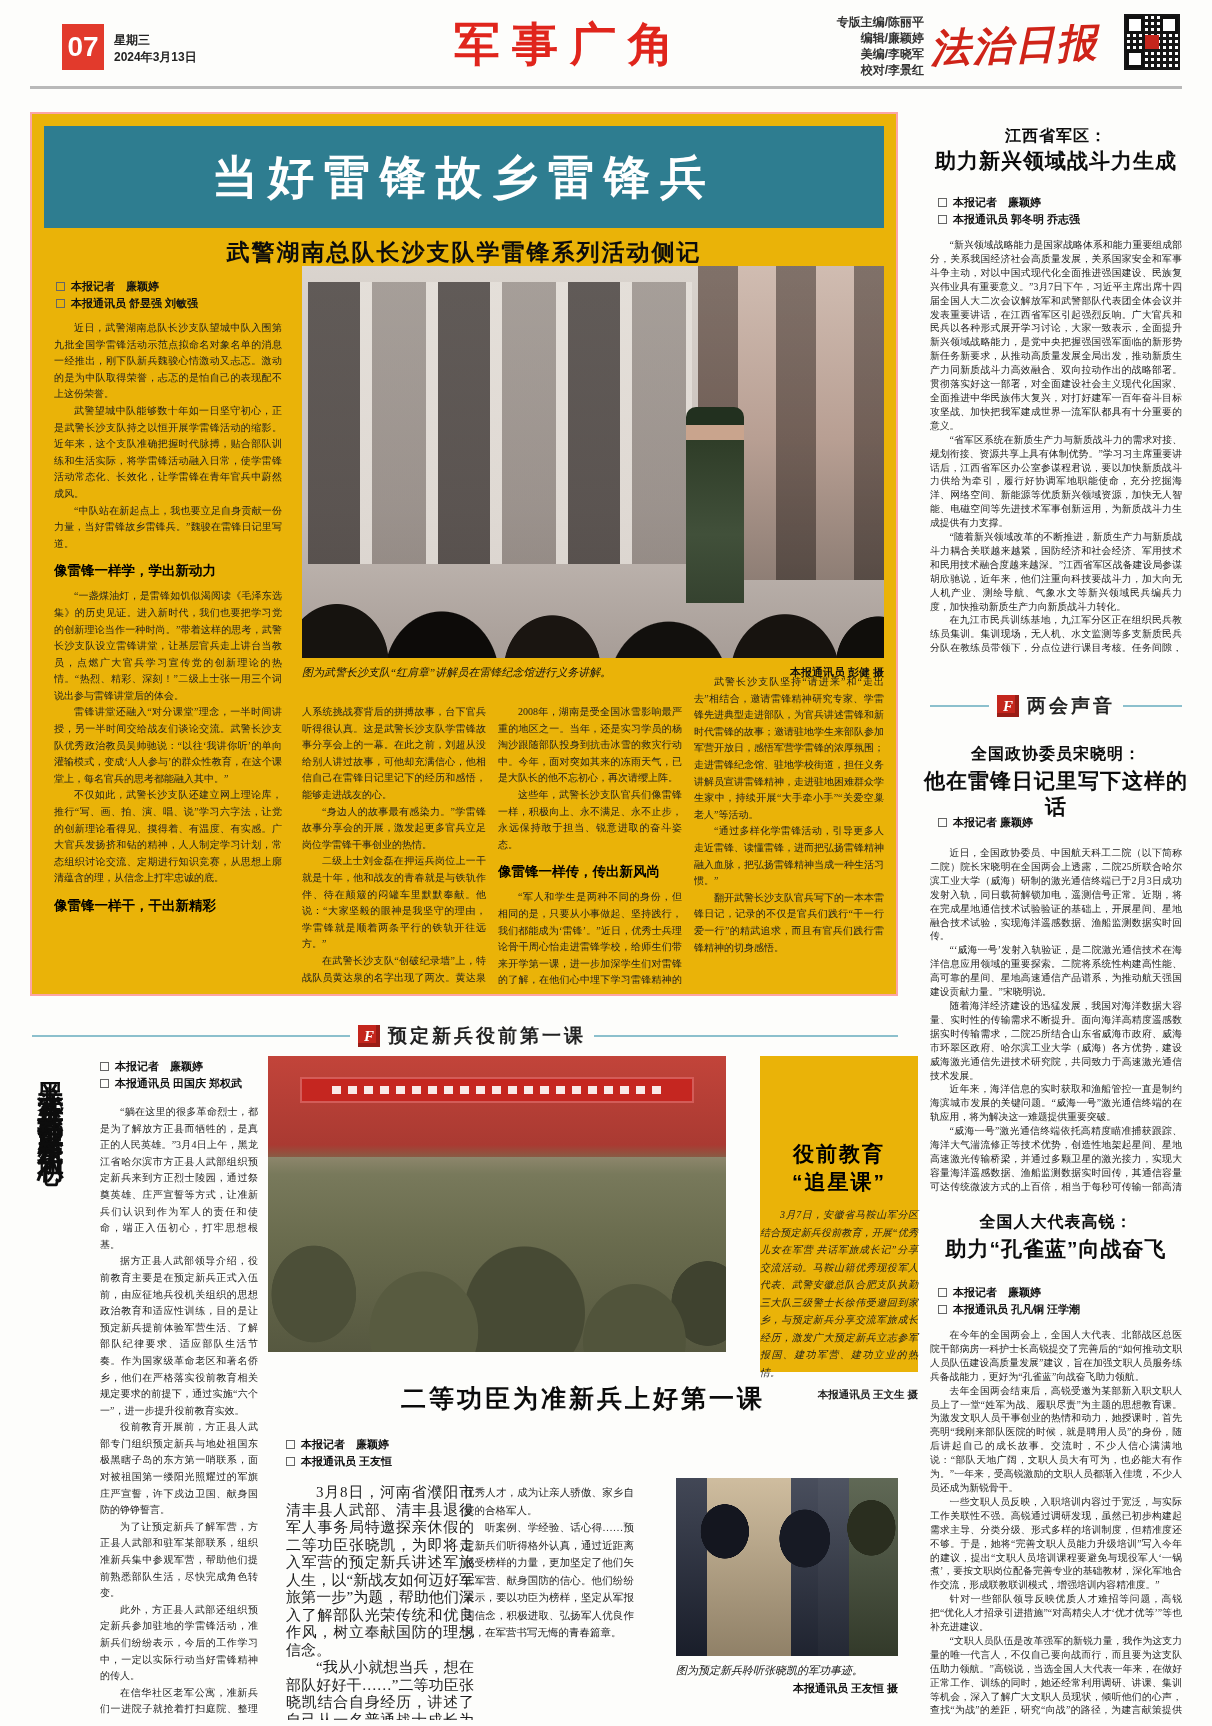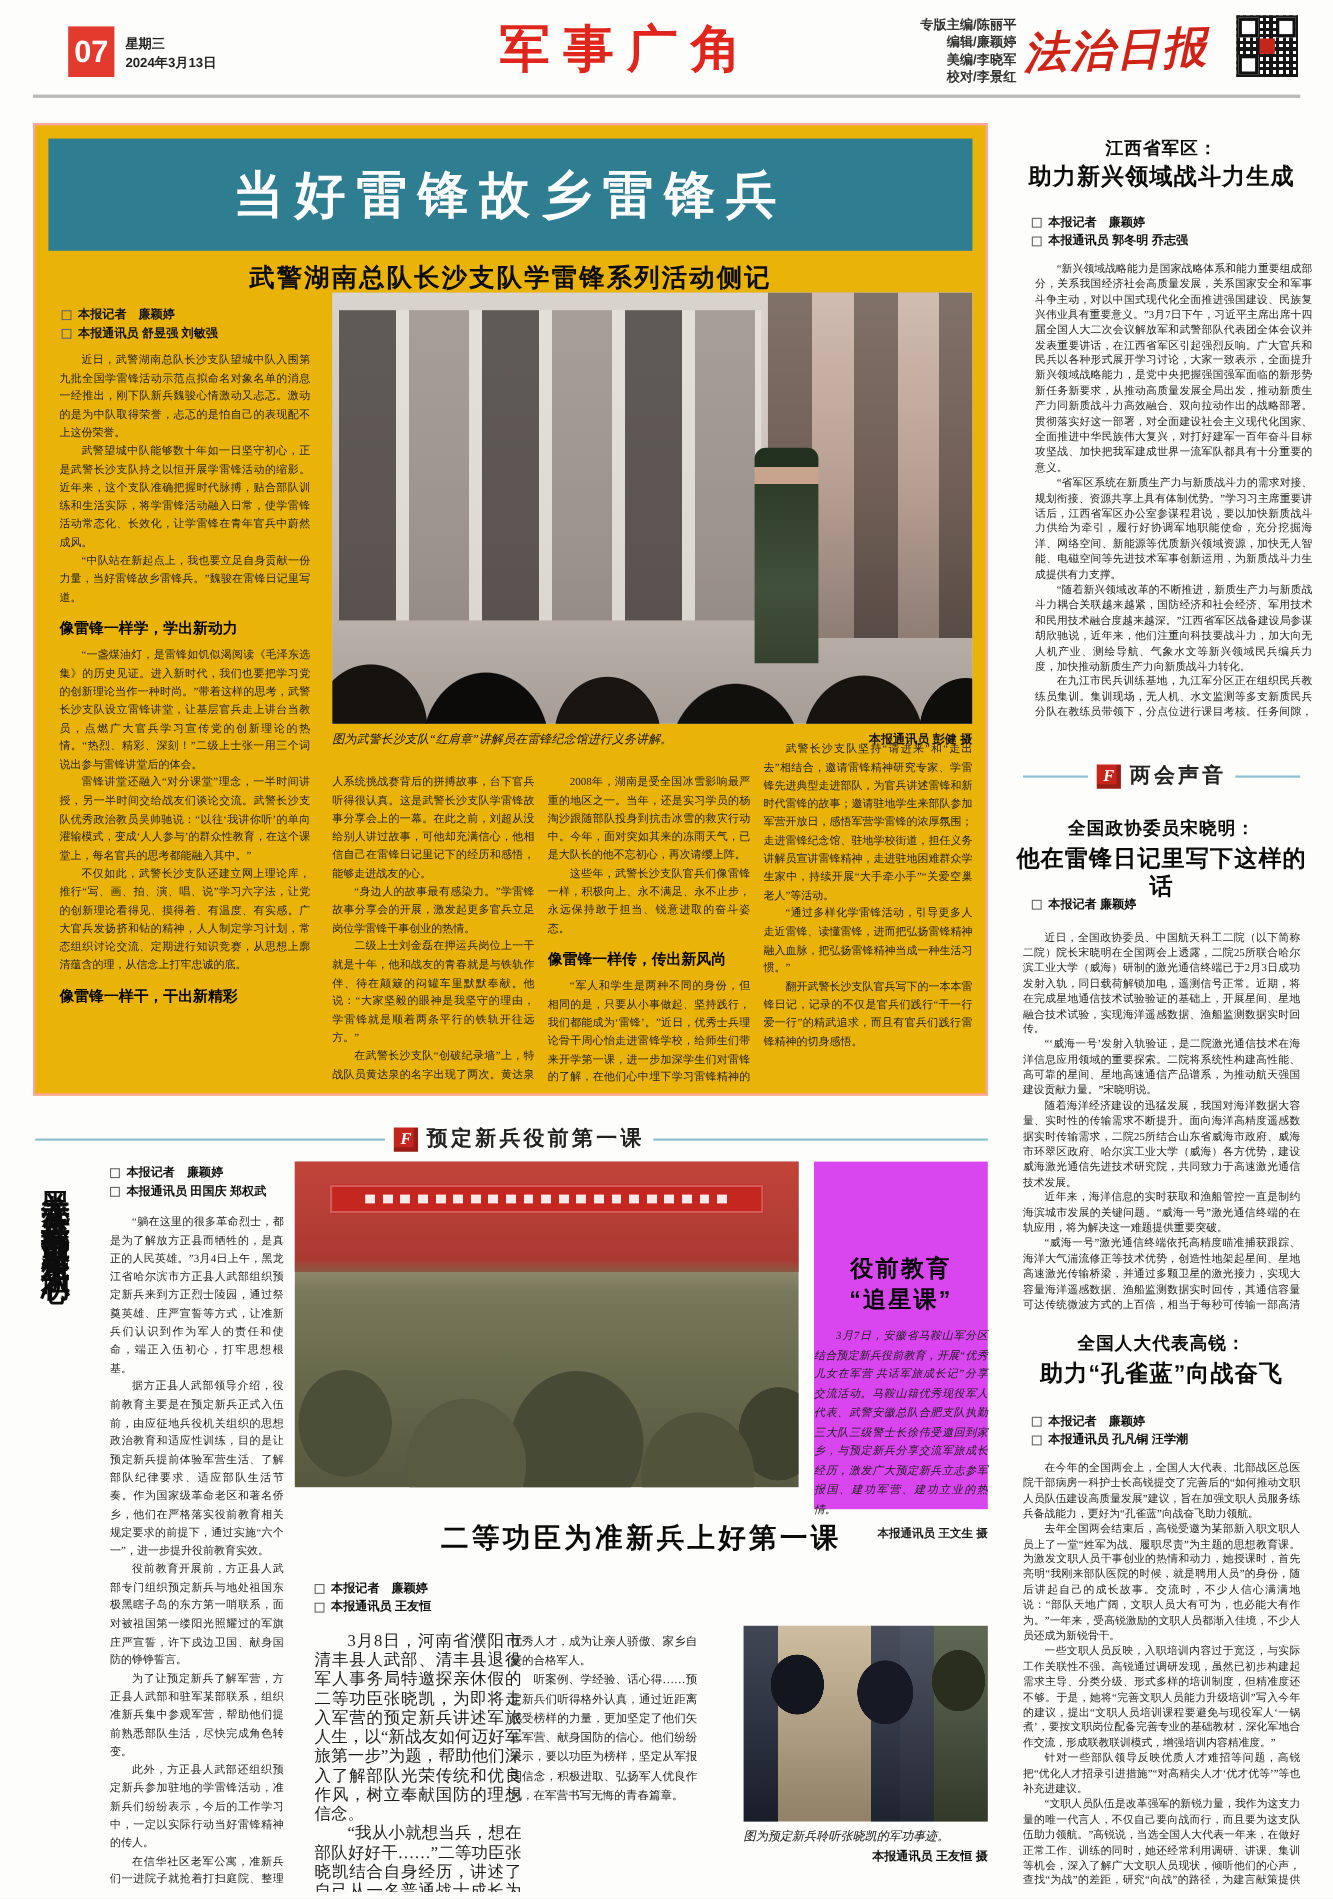--- a/index.html
+++ b/index.html
@@ -86,21 +86,21 @@
   .pl-banner{position:absolute;left:7%;top:7%;right:7%;height:9%;background:rgba(198,36,30,.9);
      box-shadow:inset 0 0 0 2px rgba(255,255,255,.25);}
   .pl-banner:after{content:"";position:absolute;left:8%;top:34%;right:8%;height:32%;
      background:repeating-linear-gradient(90deg,rgba(255,255,255,.9) 0 9px,transparent 9px 16px);}
   .pl-heads{position:absolute;left:0;bottom:-6%;width:100%;height:64%;background:
      radial-gradient(70px 80px at 10% 60%,#4c4f38 60%,transparent 61%),
      radial-gradient(90px 100px at 34% 80%,#585b40 60%,transparent 61%),
      radial-gradient(100px 110px at 56% 70%,#474a34 60%,transparent 61%),
      radial-gradient(85px 95px at 80% 85%,#51543b 60%,transparent 61%),
      radial-gradient(60px 70px at 96% 65%,#3f422f 60%,transparent 61%);}
-  .sidebox{left:740px;top:1056px;width:158px;height:316px;background:#d946ef;}
+  .sidebox{left:760px;top:1056px;width:158px;height:316px;background:#eab308;}
   .sidebox-t{font:700 21px/28px "Liberation Sans",sans-serif;text-align:center;color:#000;letter-spacing:2px;}
   .sidebox-body{margin-top:10px;font:italic 10px/17.5px "Liberation Serif",serif;}
   .sidebox-body p{margin:0;text-indent:2em;text-align:justify;}
   .sidebox-credit{margin-top:6px;text-align:right;font:700 10.5px/14px "Liberation Sans",sans-serif;}
   .midtitle{font:700 25px/32px "Liberation Sans",sans-serif;letter-spacing:3px;color:#0b0b0b;text-align:center;}
   .photo3{left:676px;top:1478px;width:222px;height:178px;background:
      linear-gradient(90deg,#23293a 0 14%,#c7b28f 14% 52%,#2b3142 52% 64%,#323848 64% 78%,#46503a 78% 100%);}
   .p3-ov{position:absolute;inset:0;background:
      radial-gradient(40px 45px at 22% 30%,#14161f 60%,transparent 61%),
      radial-gradient(42px 48px at 58% 34%,#171a24 60%,transparent 61%),
@@ -204,21 +204,21 @@
   <div class="abs" style="left:938px;top:194px;">
     <div class="byl">
         <span class="sqr"></span>
         <span>本报记者　廉颖婷</span>
       </div>
     <div class="byl">
         <span class="sqr"></span>
         <span>本报通讯员 郭冬明 乔志强</span>
       </div>
   </div>
-  <div class="abs sbody" style="left:930px;top:238px;width:252px;height:414px;margin-left:11px;">
+  <div class="abs sbody" style="left:930px;top:238px;width:252px;height:414px;">
       <p>“新兴领域战略能力是国家战略体系和能力重要组成部分，关系我国经济社会高质量发展，关系国家安全和军事斗争主动，对以中国式现代化全面推进强国建设、民族复兴伟业具有重要意义。”3月7日下午，习近平主席出席十四届全国人大二次会议解放军和武警部队代表团全体会议并发表重要讲话，在江西省军区引起强烈反响。广大官兵和民兵以各种形式展开学习讨论，大家一致表示，全面提升新兴领域战略能力，是党中央把握强国强军面临的新形势新任务新要求，从推动高质量发展全局出发，推动新质生产力同新质战斗力高效融合、双向拉动作出的战略部署。贯彻落实好这一部署，对全面建设社会主义现代化国家、全面推进中华民族伟大复兴，对打好建军一百年奋斗目标攻坚战、加快把我军建成世界一流军队都具有十分重要的意义。</p>
       <p>“省军区系统在新质生产力与新质战斗力的需求对接、规划衔接、资源共享上具有体制优势。”学习习主席重要讲话后，江西省军区办公室参谋程君说，要以加快新质战斗力供给为牵引，履行好协调军地职能使命，充分挖掘海洋、网络空间、新能源等优质新兴领域资源，加快无人智能、电磁空间等先进技术军事创新运用，为新质战斗力生成提供有力支撑。</p>
       <p>“随着新兴领域改革的不断推进，新质生产力与新质战斗力耦合关联越来越紧，国防经济和社会经济、军用技术和民用技术融合度越来越深。”江西省军区战备建设局参谋胡欣驰说，近年来，他们注重向科技要战斗力，加大向无人机产业、测绘导航、气象水文等新兴领域民兵编兵力度，加快推动新质生产力向新质战斗力转化。</p>
       <p>在九江市民兵训练基地，九江军分区正在组织民兵教练员集训。集训现场，无人机、水文监测等多支新质民兵分队在教练员带领下，分点位进行课目考核。任务间隙，参训队员对习主席重要讲话展开热烈讨论。</p>
     </div>
 
   <div class="abs badge" style="left:930px;top:694px;width:252px;">
     <span class="line" style="flex:1"></span>
     <span class="cube">F</span>
     <span class="badge-label">两会声音</span>

